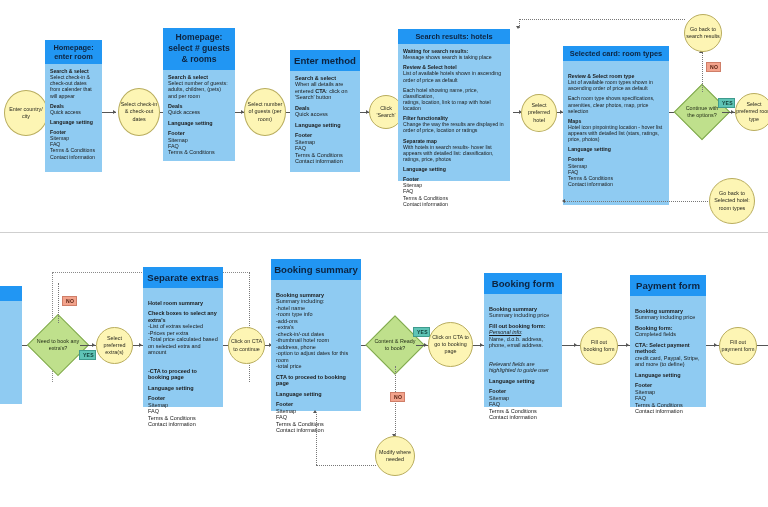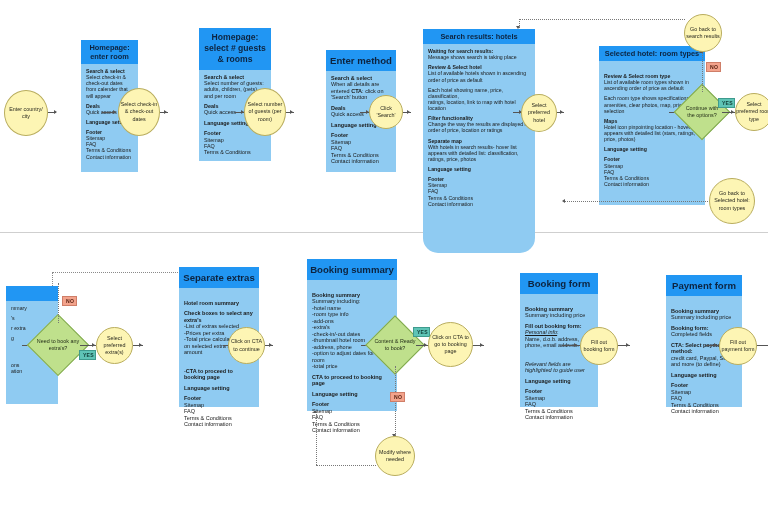--- a/index.html
+++ b/index.html
@@ -3,21 +3,21 @@
 <meta charset="utf-8">
 <style>
   html,body{margin:0;padding:0;background:#ffffff;}
   body{width:768px;height:507px;position:relative;overflow:hidden;
        font-family:"Liberation Sans","DejaVu Sans",sans-serif;
        color:#1b1b1b;-webkit-font-smoothing:antialiased;}
 
   #canvas{position:absolute;left:0;top:0;width:768px;height:507px;}
 
   
-  .card{position:absolute;background:#8fcbf2;box-sizing:border-box;margin-left:36px;}
+  .card{position:absolute;background:#8fcbf2;box-sizing:border-box;}
   .card .hdr{background:#2196f3;color:#0d2440;font-weight:bold;
              text-align:center;box-sizing:border-box;}
   .card .bdy{padding:4px 5px 5px 5px;box-sizing:border-box;}
   .card .bdy p{margin:0 0 4px 0;line-height:1.18;}
   .card .bdy .b{font-weight:bold;display:block;}
   .card .bdy .i{font-style:italic;}
   .card .bdy .u{text-decoration:underline;}
   .card .bdy .sp{height:4px;}
 
   
@@ -133,21 +133,21 @@
 
   <div class="ln lnh" style="left:360px;top:112px;width:9px;"></div>
   <div class="ar ar-r" style="left:366px;top:109.5px;"></div>
 
   <div class="ellipse" style="left:369px;top:95px;width:34px;height:34px;">
     <span>Click 'Search'</span>
   </div>
   <div class="ln lnh" style="left:403px;top:112px;width:8px;"></div>
   <div class="ar ar-r" style="left:407px;top:109.5px;"></div>
 
-  <div class="card t-sm" style="left:387px;top:29px;width:112px;height:224px;border-radius:15px;">
+  <div class="card t-sm" style="left:398px;top:29px;width:112px;height:152px;">
     <div class="hdr">Search results:  hotels</div>
     <div class="bdy">
       <p><span class="b">Waiting for search results:</span>Message shows search is taking place</p>
       <p><span class="b">Review &amp; Select hotel</span>List of available hotels shown in ascending order of price as default</p>
       <p>Each hotel showing name, price, classification,<br>ratings, location, link to map with hotel location</p>
       <p><span class="b">Filter functionality</span>Change the way the results are displayed in order of price, location or ratings</p>
       <p><span class="b">Separate map</span>With hotels in search results- hover list appears with detailed list: classification, ratings, price, photos</p>
       <p>
           <span class="b">Language setting</span>
         </p>
@@ -158,21 +158,21 @@
   <div class="ln lnh" style="left:513px;top:112px;width:9px;"></div>
   <div class="ar ar-r" style="left:519px;top:109.5px;"></div>
 
   <div class="ellipse" style="left:521px;top:94px;width:36px;height:38px;">
     <span>Select preferred hotel</span>
   </div>
   <div class="ln lnh" style="left:557px;top:112px;width:7px;"></div>
   <div class="ar ar-r" style="left:560px;top:109.5px;"></div>
 
   <div class="card t-sm" style="left:563px;top:46px;width:106px;height:159px;">
-    <div class="hdr">Selected hotel: room types</div>
+    <div class="hdr">Selected card: room types</div>
     <div class="bdy">
       <p class="sp"></p>
       <p><span class="b">Review &amp; Select room type</span>List of available room types shown in ascending order of price as default</p>
       <p>Each room type shows specifications, amenities, clear photos, map, price selection</p>
       <p><span class="b">Maps</span>Hotel icon pinpointing location - hover list appears with detailed list (stars, ratings, price, photos)</p>
       <p>
           <span class="b">Language setting</span>
         </p>
       <p><span class="b">Footer</span>Sitemap<br>FAQ<br>Terms &amp; Conditions<br>Contact information</p>
     </div>

